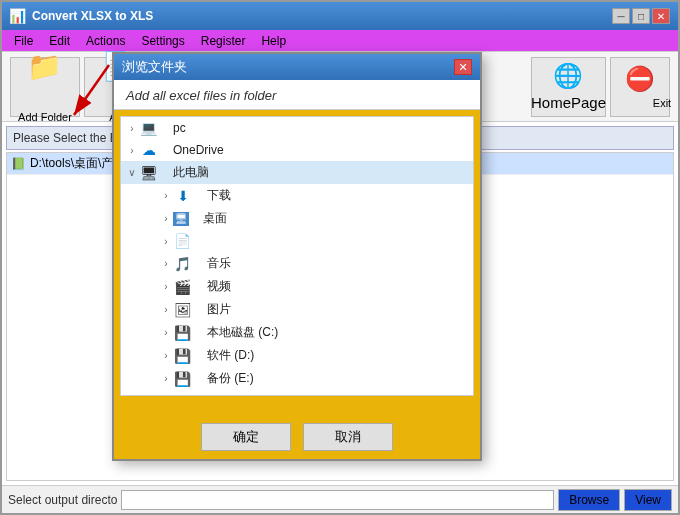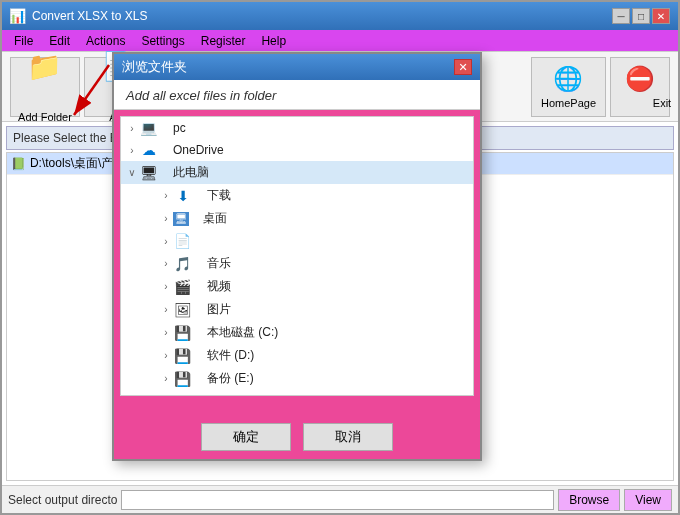--- a/index.html
+++ b/index.html
@@ -42,21 +42,21 @@
     .title-icon {
       width: 16px;
       height: 16px;
       display: flex;
       align-items: center;
       justify-content: center;
       font-size: 14px;
     }
     .title-text {
       font-size: 12px;
-      font-weight: normal;
+      font-weight: bold;
     }
     .title-bar-controls {
       display: flex;
       gap: 2px;
     }
     .title-btn {
       width: 18px;
       height: 16px;
       background: #d0d0d0;
       border: 1px solid #999;
@@ -202,40 +202,40 @@
       flex: 1;
       height: 20px;
       border: 1px solid #aaa;
       padding: 0 4px;
       font-size: 11px;
       background: white;
     }
     .status-btn {
       height: 22px;
       padding: 0 10px;
-      background: #f0abfc;
+      background: #1d4ed8;
       border: 1px solid #aaa;
       cursor: pointer;
       font-size: 12px;
     }
 
     
     .dialog-overlay {
       position: absolute;
       top: 0; left: 0; right: 0; bottom: 0;
       z-index: 100;
     }
 
     
     .dialog {
       position: absolute;
       top: 50px;
       left: 110px;
       width: 370px;
-      background: #ec4899;
+      background: #eab308;
       border: 2px solid #888;
       box-shadow: 4px 4px 12px rgba(0,0,0,0.3);
       display: flex;
       flex-direction: column;
     }
 
     .dialog-title-bar {
       background: linear-gradient(to bottom, #4a90d9, #3070b8);
       color: white;
       height: 26px;
@@ -386,21 +386,21 @@
       <span class="btn-label">Add Folder</span>
     </div>
     <div class="toolbar-btn">
       <span class="btn-icon">📄</span>
       <span class="btn-label">Add</span>
     </div>
 
     <div class="toolbar-right">
       <div class="toolbar-btn-homepage">
         <span class="btn-icon" style="font-size:24px;">🌐</span>
-        <span class="btn-label" style="font-size:11px;">HomePage</span>
+        <span class="btn-label" style="font-size:15px;">HomePage</span>
       </div>
       <div class="toolbar-btn-exit">
         <span class="btn-icon" style="font-size:24px; color:#cc2222;">⛔</span>
         <span class="btn-label" style="font-size:11px;padding-left:44px;">Exit</span>
       </div>
     </div>
   </div>
 
   <div class="red-arrow">
     <svg width="80" height="80" viewBox="0 0 80 80">

